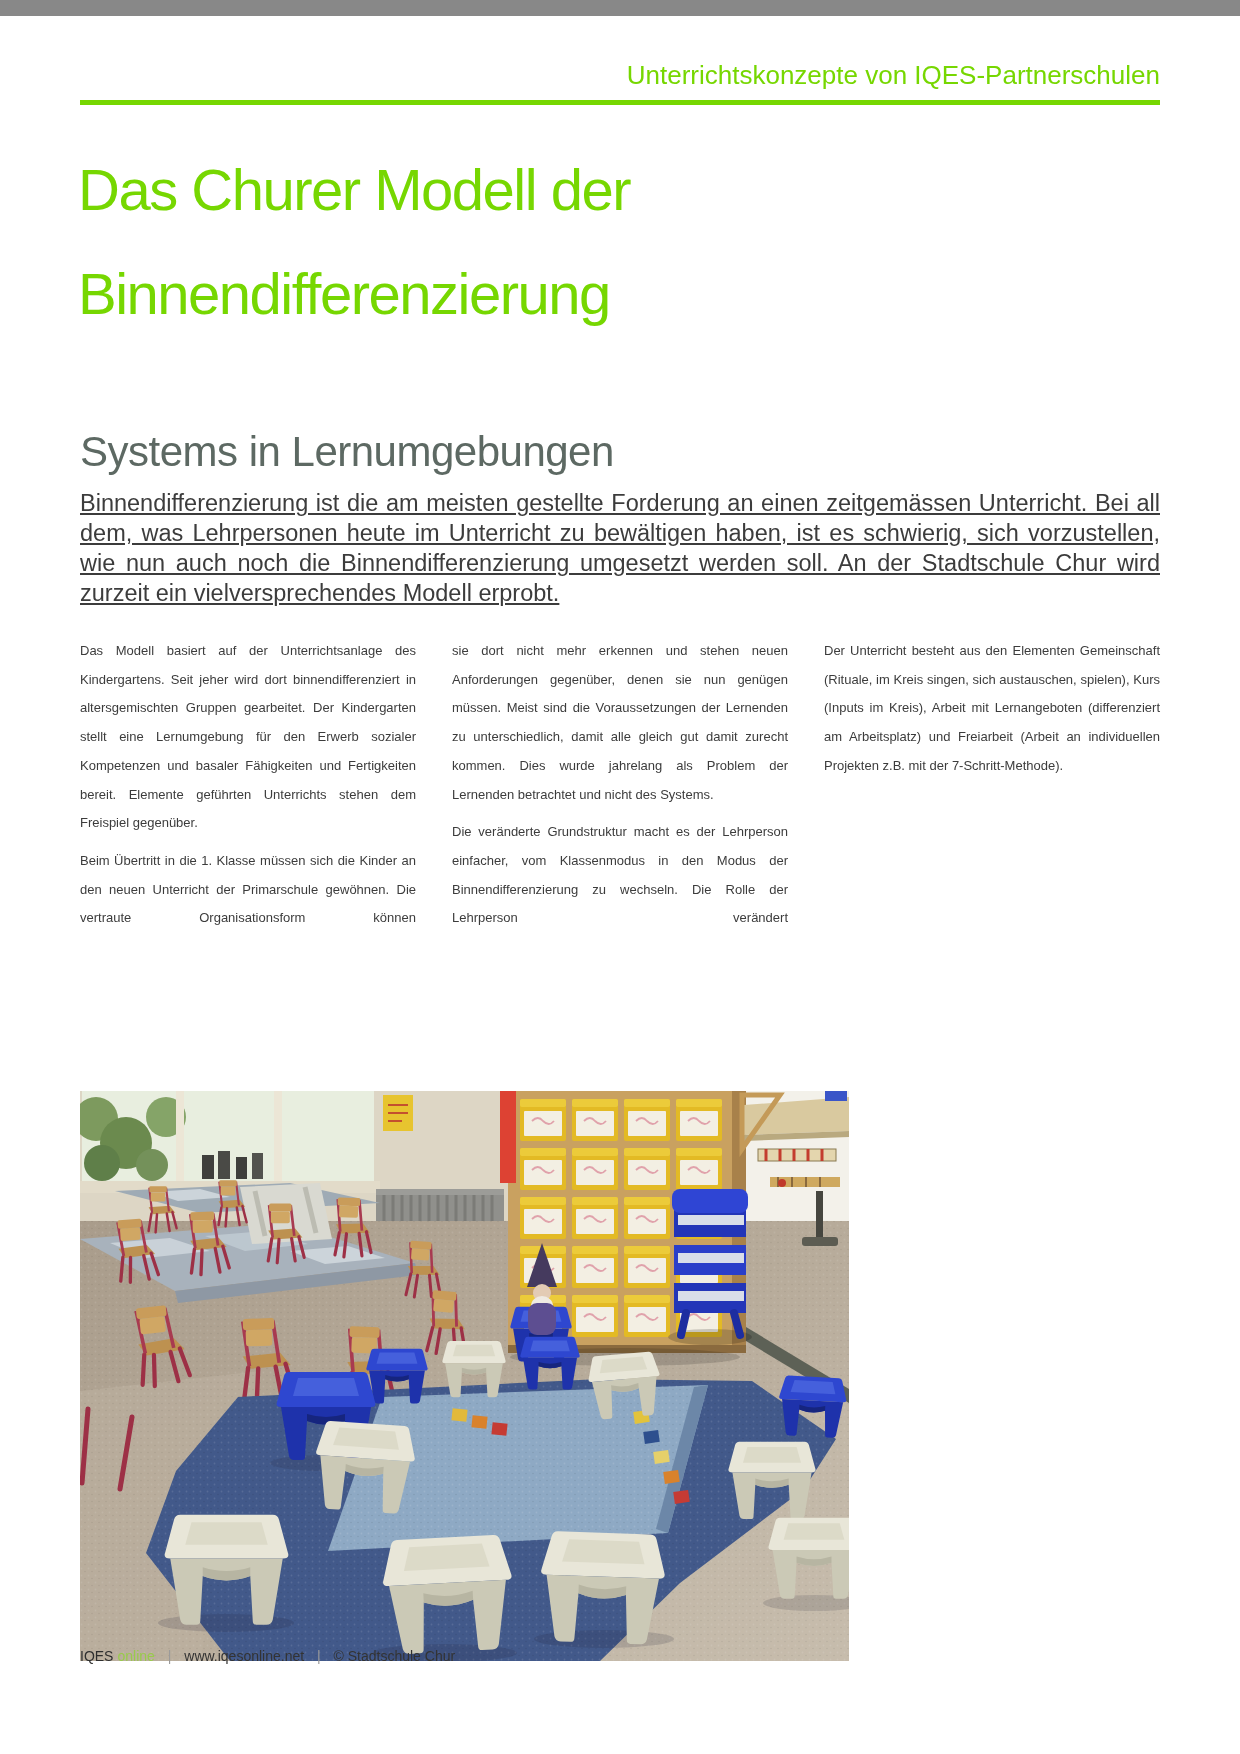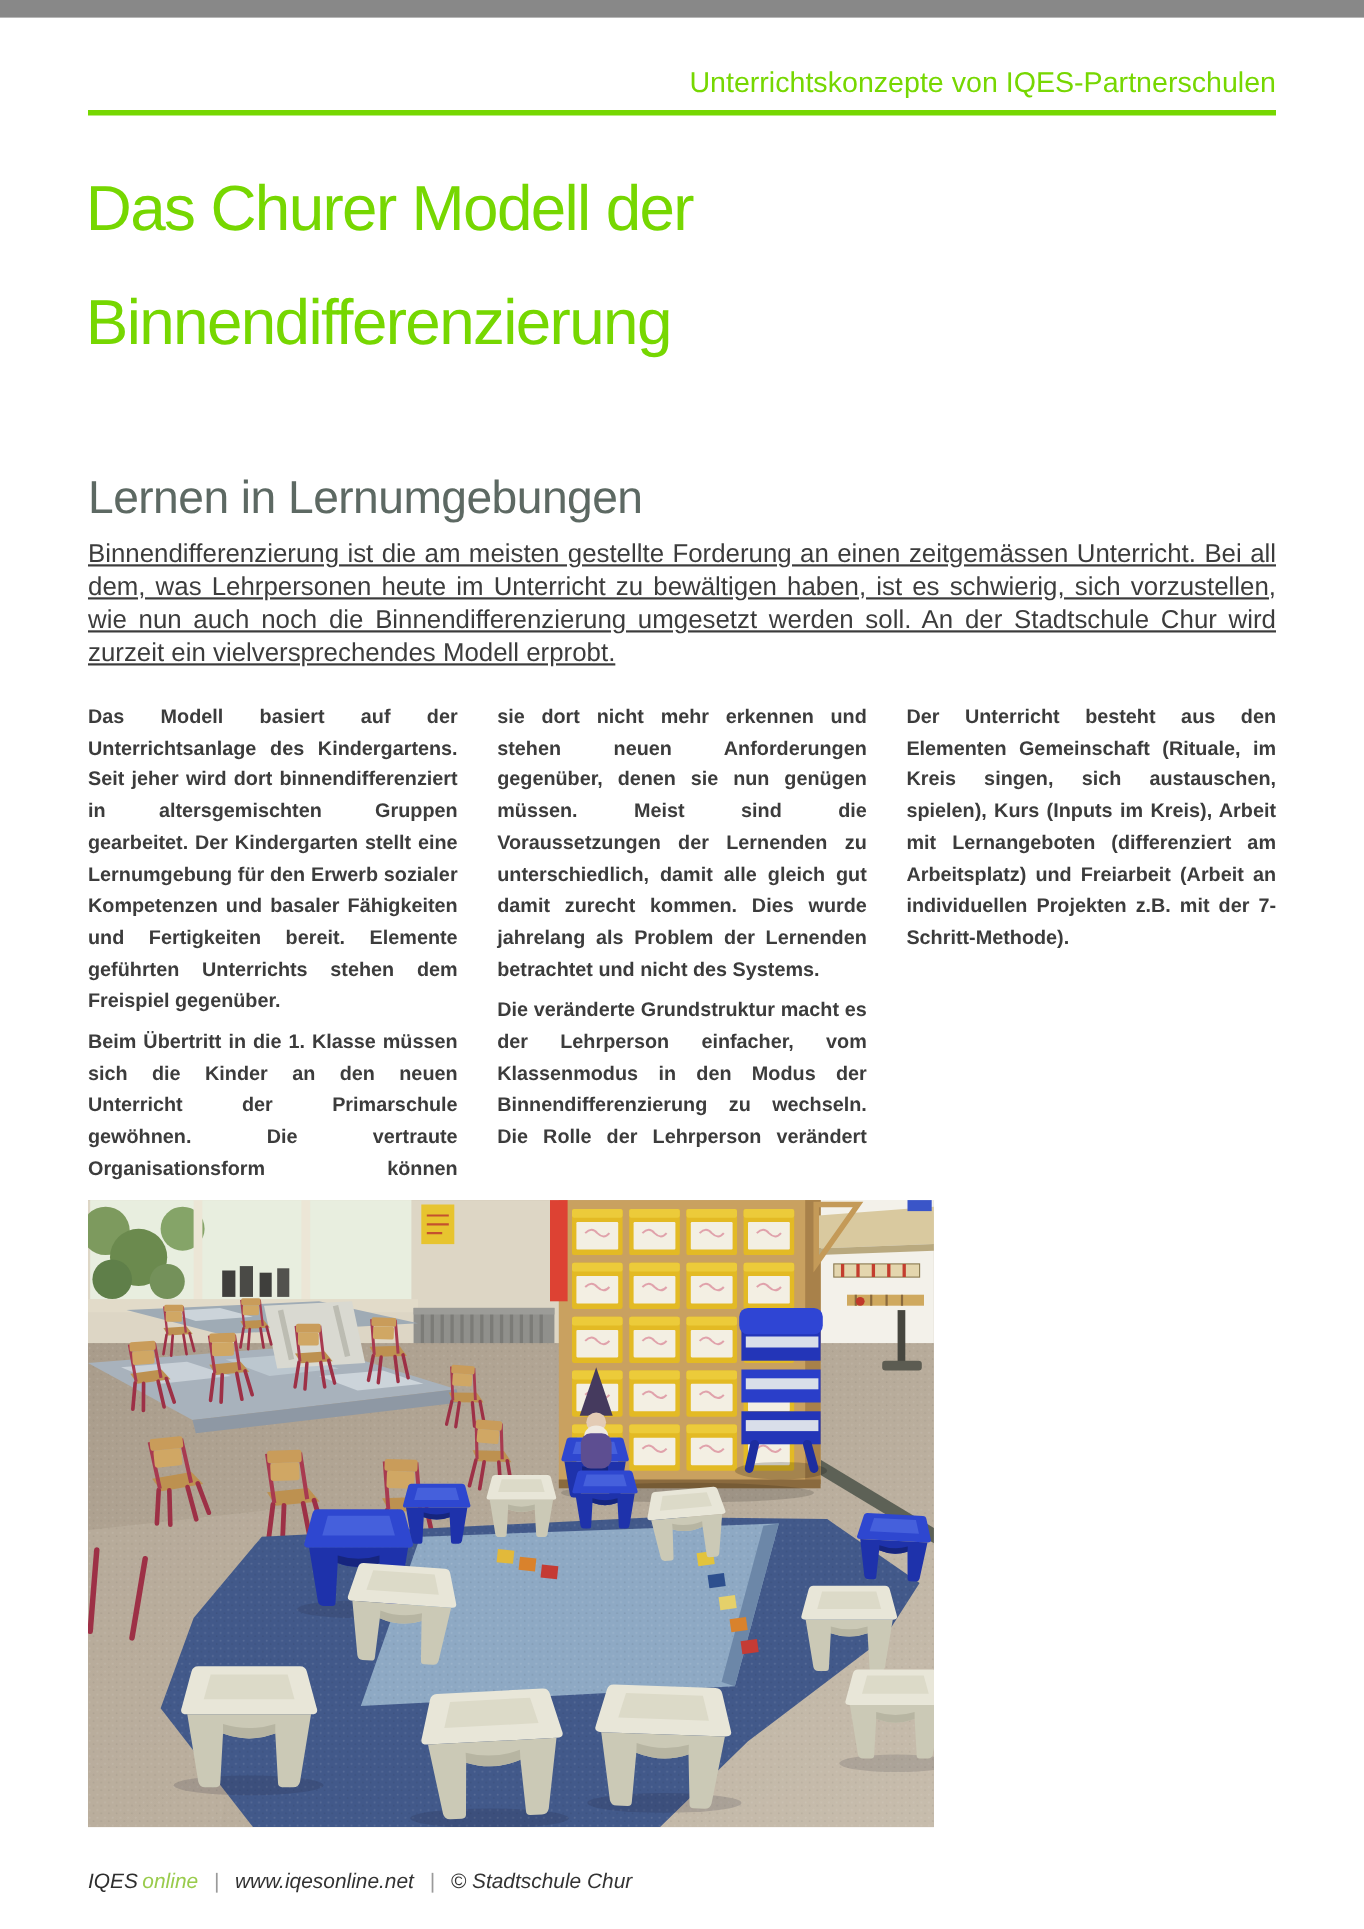--- a/index.html
+++ b/index.html
@@ -39,62 +39,62 @@
     position:absolute;top:472px;left:80px;width:1080px;
     font-size:23.5px;line-height:30px;text-align:justify;
     color:var(--ink);margin:0;text-decoration:underline;
   }
   .cols{
     position:absolute;top:621px;left:80px;width:1080px;
     display:flex;gap:36px;
   }
   .col{flex:0 0 336px;width:336px;}
   .col p{
-    margin:0 0 9px 0;font-size:18px;line-height:28.7px;
-    text-align:justify;color:var(--ink);font-weight:bold;
+    margin:0 0 9px 0;font-size:13px;line-height:28.7px;
+    text-align:justify;color:var(--ink);
   }
   .col p.cont{text-align-last:justify;}
   .figure{
     position:absolute;top:1075px;left:80px;width:769px;height:570px;
     overflow:hidden;background:#b5a997;
   }
   .figure svg{display:block;}
   .caption{
     position:absolute;top:1520px;left:865px;width:296px;
   }
   .caption h3{
     margin:0 0 12px 0;font-size:22px;font-weight:400;
     color:var(--caption-gray);letter-spacing:0;
   }
   .caption p{
     margin:0;font-size:19.3px;line-height:29.5px;text-align:justify;
     color:var(--ink);
   }
   .footer{
-    position:absolute;top:1684px;left:80px;width:1080px;
-    font-size:19px;color:#333;font-style:italic;
+    position:absolute;top:1632px;left:80px;width:1080px;
+    font-size:14px;color:#333;
   }
   .footer .sep{color:#9a9a9a;padding:0 9px;}
   .footer .brand{color:#2e2e2e;}
   .footer .online{color:var(--accent-soft);padding-left:4px;}
 </style>
 </head>
 <body>
 
 <div class="page">
 
   <div class="tagline">Unterrichtskonzepte von IQES-Partnerschulen</div>
   <div class="rule"></div>
 
   <div class="title">
     <div>Das Churer Modell der</div>
     <div>Binnendifferenzierung</div>
   </div>
 
-  <div class="subtitle">Lernen in Lernumgebungen</div>
+  <div class="subtitle">Systems in Lernumgebungen</div>
 
   <p class="lead">Binnendifferenzierung ist die am meisten gestellte Forderung an einen zeitgemässen Unterricht. Bei all dem, was Lehrpersonen heute im Unterricht zu bewältigen haben, ist es schwierig, sich vorzustellen, wie nun auch noch die Binnendifferenzierung umgesetzt werden soll. An der Stadtschule Chur wird zurzeit ein vielversprechendes Modell erprobt.</p>
 
   <div class="cols">
     <div class="col">
       <p>Das Modell basiert auf der Unterrichtsanlage des Kindergartens. Seit jeher wird dort binnendifferenziert in altersgemischten Gruppen gearbeitet. Der Kindergarten stellt eine Lernumgebung für den Erwerb sozialer Kompetenzen und basaler Fähigkeiten und Fertigkeiten bereit. Elemente geführten Unterrichts stehen dem Freispiel gegenüber.</p>
       <p class="cont">Beim Übertritt in die 1. Klasse müssen sich die Kinder an den neuen Unterricht der Primarschule gewöhnen. Die vertraute Organisationsform können</p>
     </div>
     <div class="col">
       <p>sie dort nicht mehr erkennen und stehen neuen Anforderungen gegenüber, denen sie nun genügen müssen. Meist sind die Voraussetzungen der Lernenden zu unterschiedlich, damit alle gleich gut damit zurecht kommen. Dies wurde jahrelang als Problem der Lernenden betrachtet und nicht des Systems.</p>

